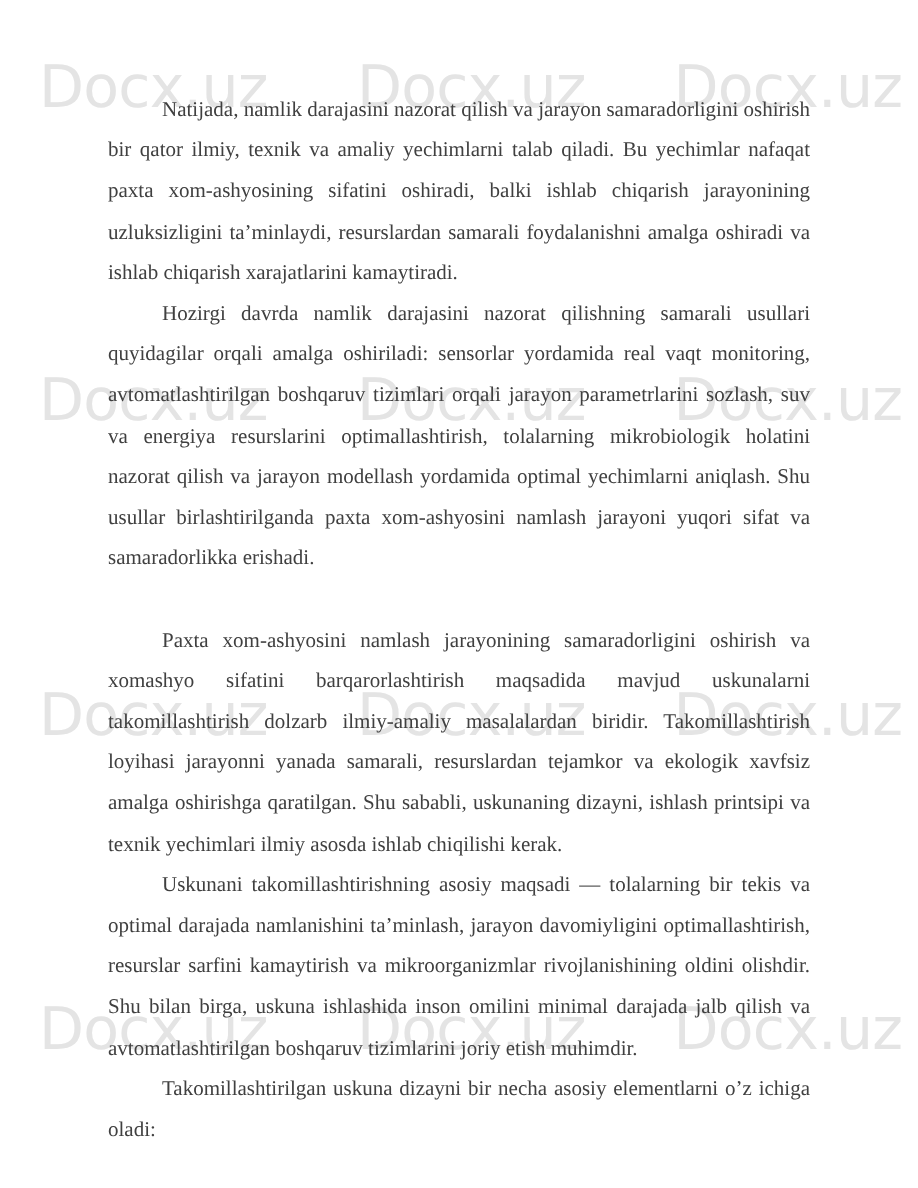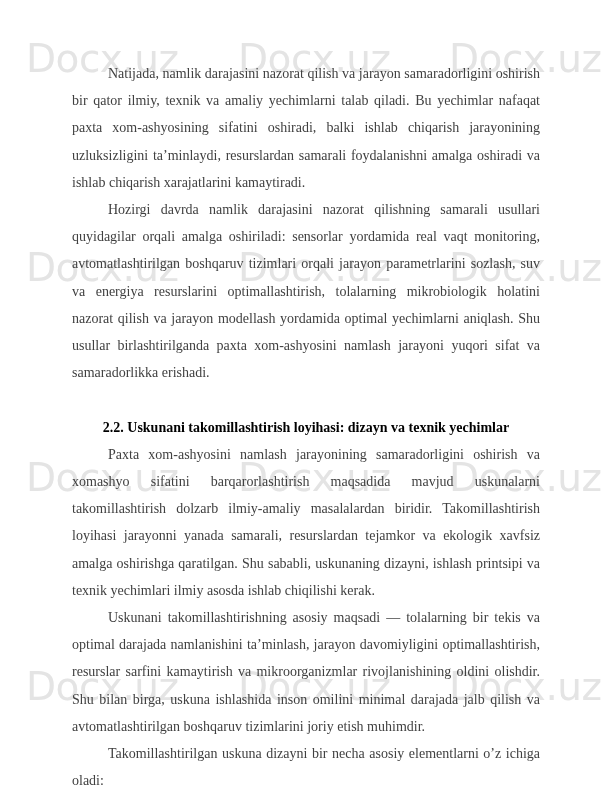--- a/index.html
+++ b/index.html
@@ -120,21 +120,20 @@
   </div>
 
   <div id="content">
 
     <p class="body-par">Natijada, namlik darajasini nazorat qilish va jarayon samaradorligini oshirish bir qator ilmiy, texnik va amaliy yechimlarni talab qiladi. Bu yechimlar nafaqat paxta xom-ashyosining sifatini oshiradi, balki ishlab chiqarish jarayonining uzluksizligini ta’minlaydi, resurslardan samarali foydalanishni amalga oshiradi va ishlab chiqarish xarajatlarini kamaytiradi.</p>
 
     <p class="body-par">Hozirgi davrda namlik darajasini nazorat qilishning samarali usullari quyidagilar orqali amalga oshiriladi: sensorlar yordamida real vaqt monitoring, avtomatlashtirilgan boshqaruv tizimlari orqali jarayon parametrlarini sozlash, suv va energiya resurslarini optimallashtirish, tolalarning mikrobiologik holatini nazorat qilish va jarayon modellash yordamida optimal yechimlarni aniqlash. Shu usullar birlashtirilganda paxta xom-ashyosini namlash jarayoni yuqori sifat va samaradorlikka erishadi.</p>
 
     <div class="blank-line"></div>
 
-    <h2 class="section-heading">2.2. Uskunani takomillashtirish loyihasi: dizayn va texnik yechimlar</h2>
 
     <p class="body-par">Paxta xom-ashyosini namlash jarayonining samaradorligini oshirish va xomashyo sifatini barqarorlashtirish maqsadida mavjud uskunalarni takomillashtirish dolzarb ilmiy-amaliy masalalardan biridir. Takomillashtirish loyihasi jarayonni yanada samarali, resurslardan tejamkor va ekologik xavfsiz amalga oshirishga qaratilgan. Shu sababli, uskunaning dizayni, ishlash printsipi va texnik yechimlari ilmiy asosda ishlab chiqilishi kerak.</p>
 
     <p class="body-par">Uskunani takomillashtirishning asosiy maqsadi — tolalarning bir tekis va optimal darajada namlanishini ta’minlash, jarayon davomiyligini optimallashtirish, resurslar sarfini kamaytirish va mikroorganizmlar rivojlanishining oldini olishdir. Shu bilan birga, uskuna ishlashida inson omilini minimal darajada jalb qilish va avtomatlashtirilgan boshqaruv tizimlarini joriy etish muhimdir.</p>
 
     <p class="body-par">Takomillashtirilgan uskuna dizayni bir necha asosiy elementlarni o’z ichiga oladi:</p>
 
   </div>
 
 </div>

